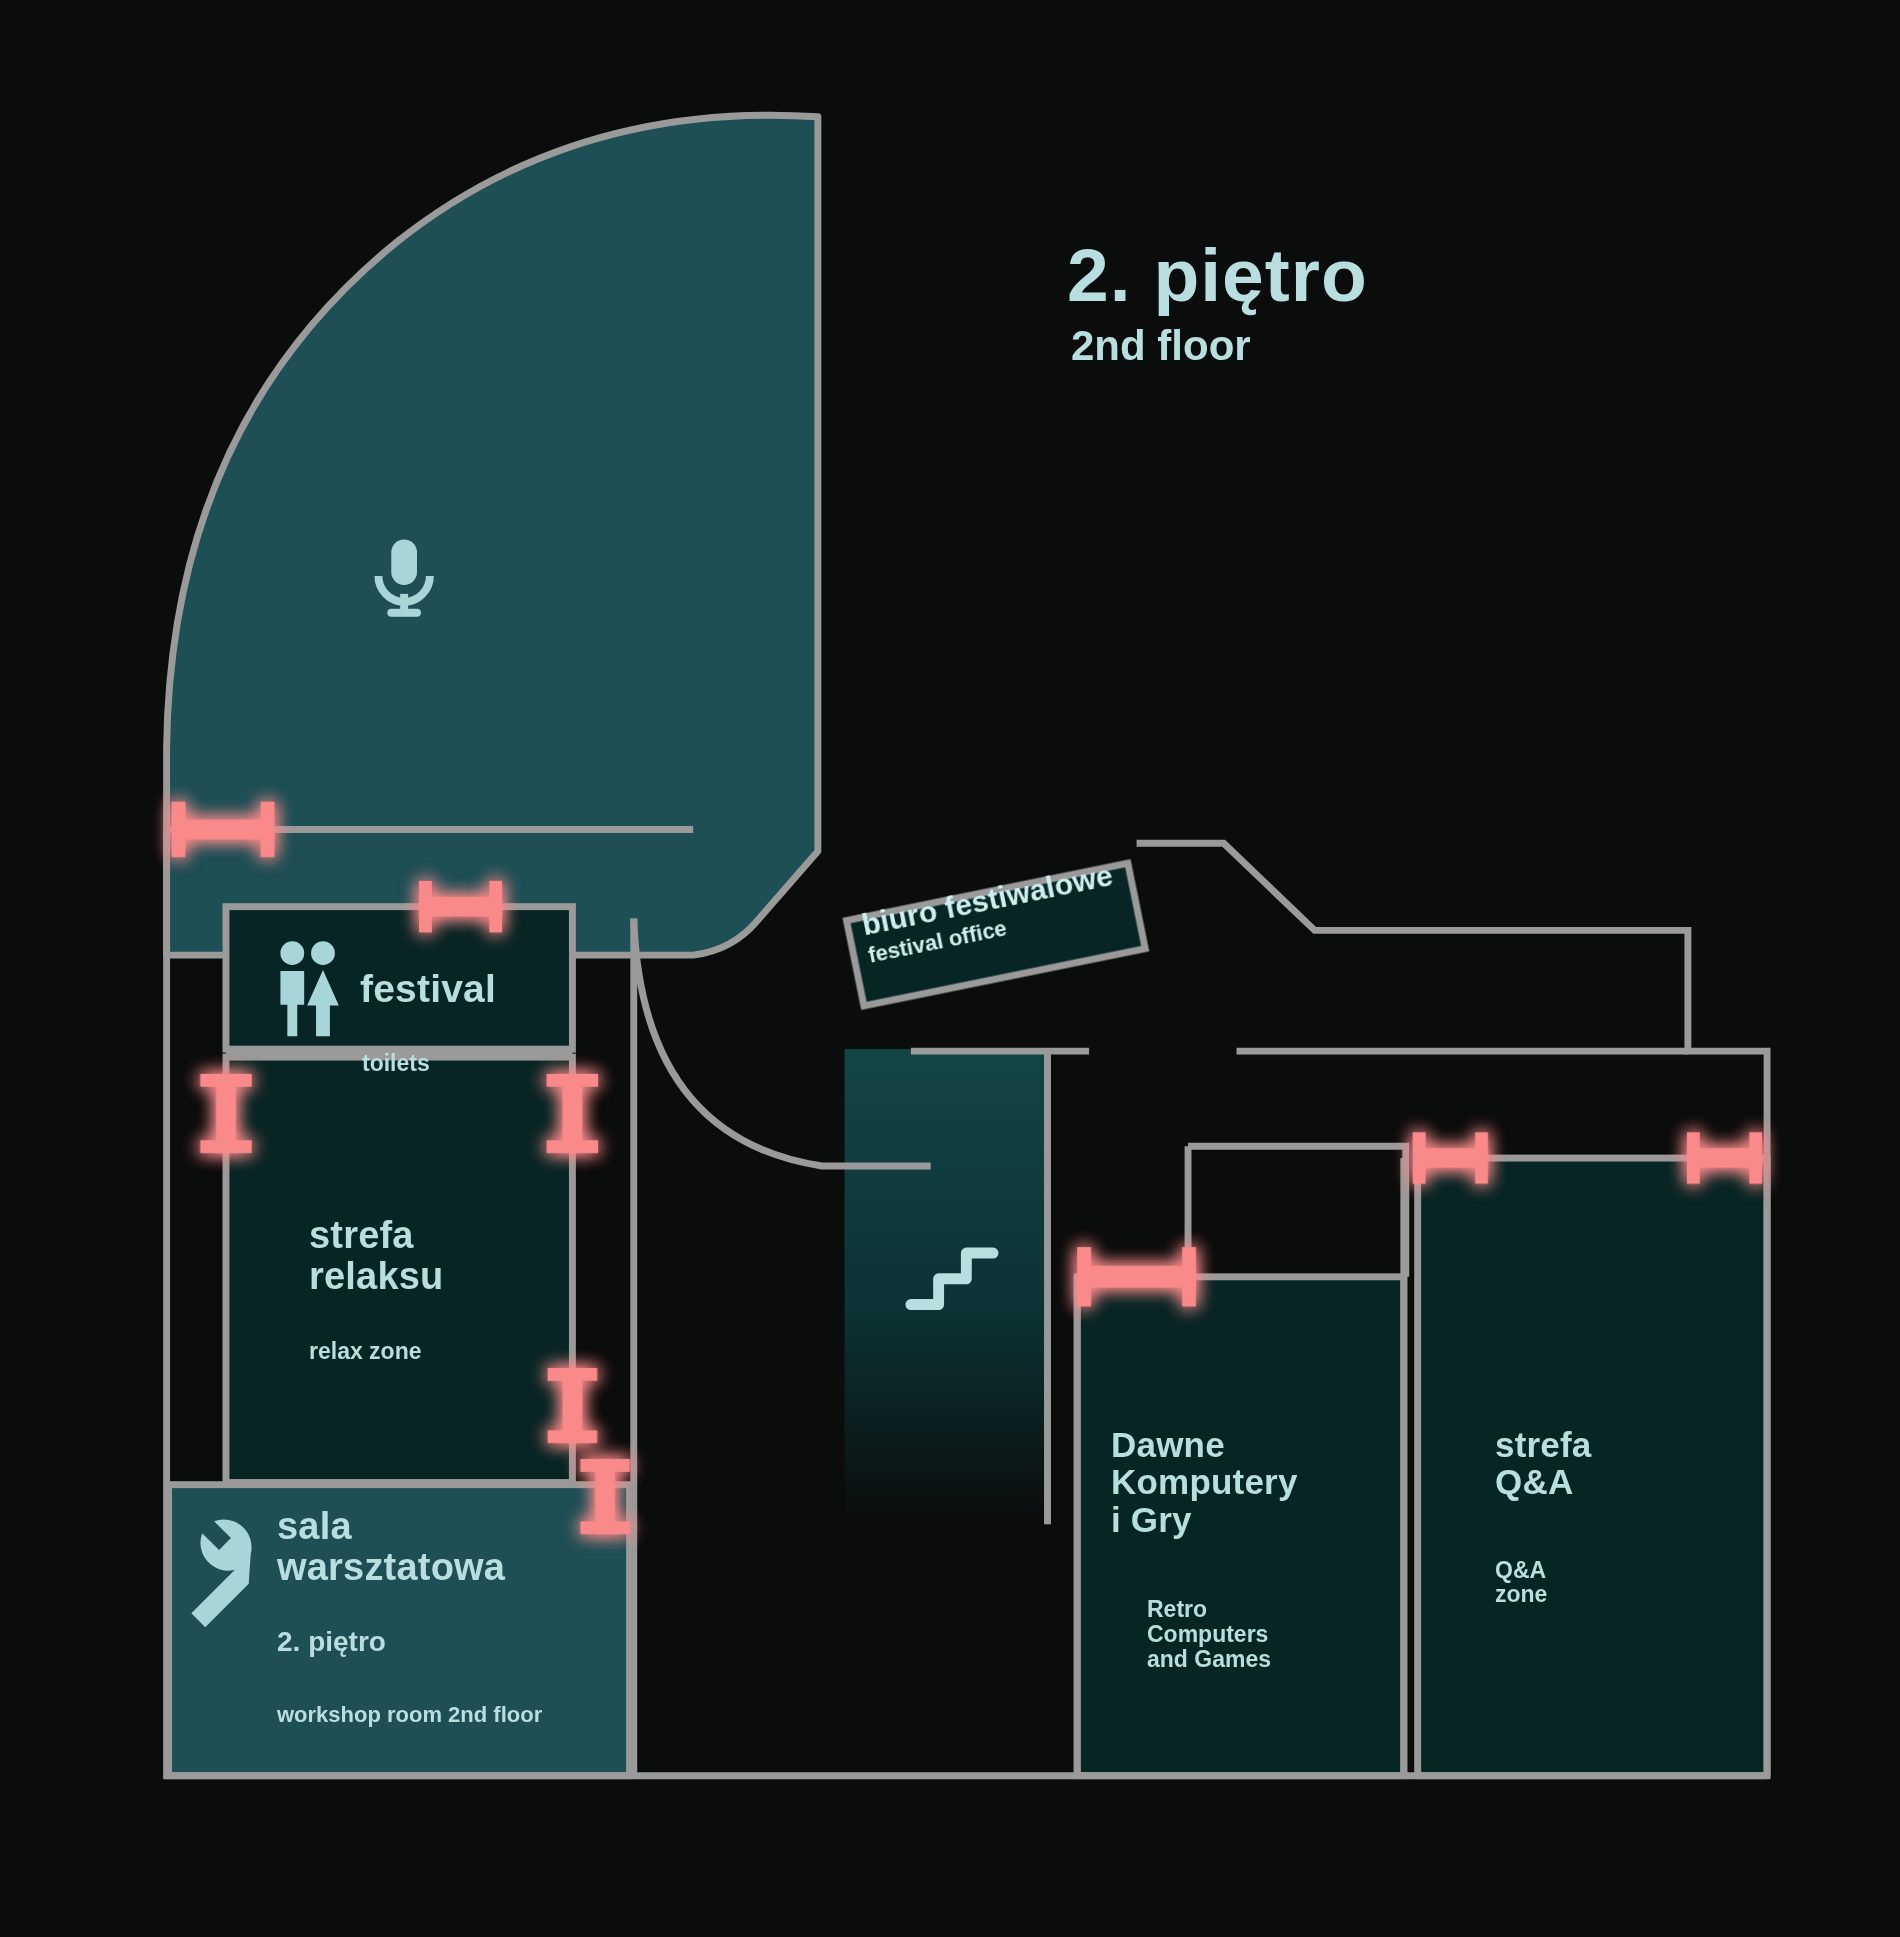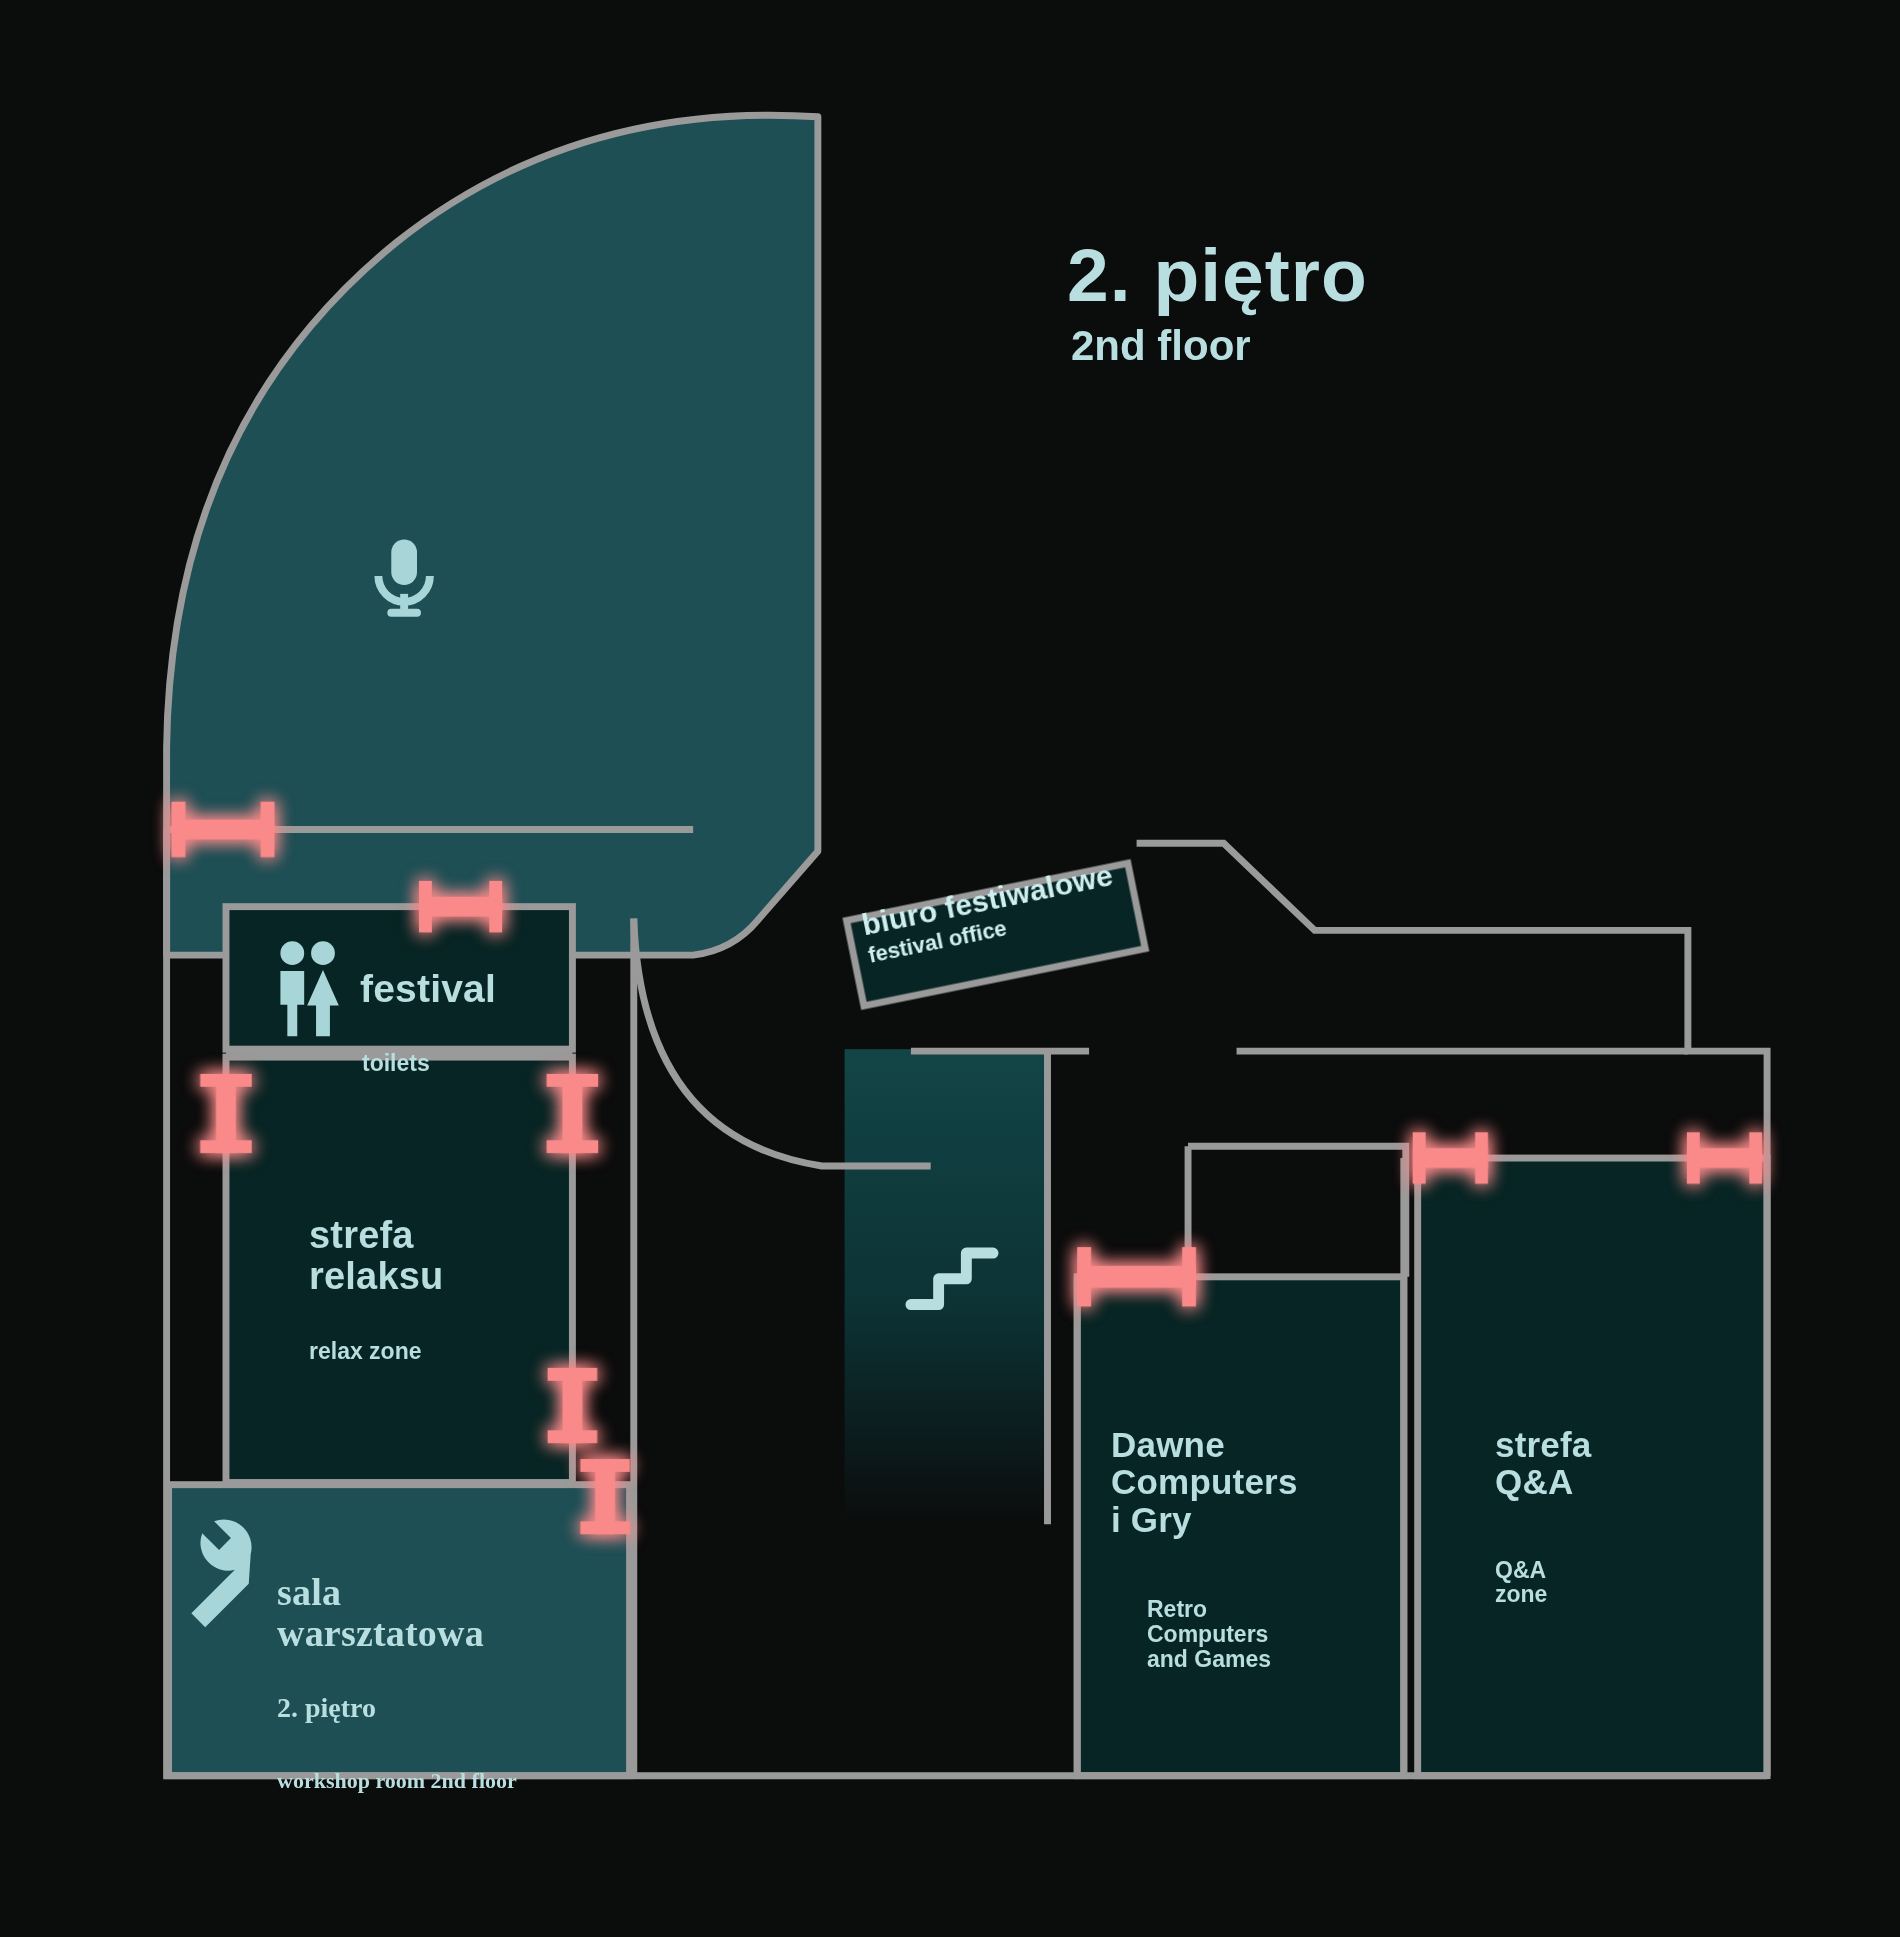--- a/index.html
+++ b/index.html
@@ -74,21 +74,21 @@
   #label-large-hall .lbl-en { font-size: 23px; margin-top: 8px; margin-left: 4px;}
   
   #label-toilets { left: 360px; top: 933px; }
   #label-toilets .lbl-pl { font-size: 39px; }
   #label-toilets .lbl-en { font-size: 23px; margin-top: 7px; margin-left: 2px; }
   
   #label-relax { left: 309px; top: 1180px; }
   #label-relax .lbl-pl { font-size: 38px; }
   #label-relax .lbl-en { font-size: 23px; margin-top: 8px; }
   
-  #label-workshop { left: 277px; top: 1537px; font-family: Liberation Serif, serif; }
+  #label-workshop { left: 277px; top: 1471px; }
   #label-workshop .lbl-pl { font-size: 38px; }
   #label-workshop .lbl-floor { font-size: 28px; font-weight: bold; margin-top: 5px; }
   #label-workshop .lbl-en { font-size: 22px; margin-top: 11px; }
   
   #label-retro { left: 1111px; top: 1391px; }
   #label-retro .lbl-pl { font-size: 35px; }
   #label-retro .lbl-en { font-size: 23px; margin-top: 24px; margin-left: 36px; }
   
   #label-qa { left: 1495px; top: 1391px; }
   #label-qa .lbl-pl { font-size: 35px; }
@@ -303,21 +303,21 @@
     <div class="lbl-en">workshop room 2nd floor</div>
   </div>
 
   <div id="label-office">
     <div class="lbl-pl">biuro festiwalowe</div>
     <div class="lbl-en">festival office</div>
   </div>
 
   <div class="room-label" id="label-retro">
     <div class="lbl-pl">Dawne
-Computers
+Komputery
 i Gry</div>
     <div class="lbl-en">Retro
 Computers
 and Games</div>
   </div>
 
   <div class="room-label" id="label-qa">
     <div class="lbl-pl">strefa
 Q&amp;A</div>
     <div class="lbl-en">Q&amp;A

